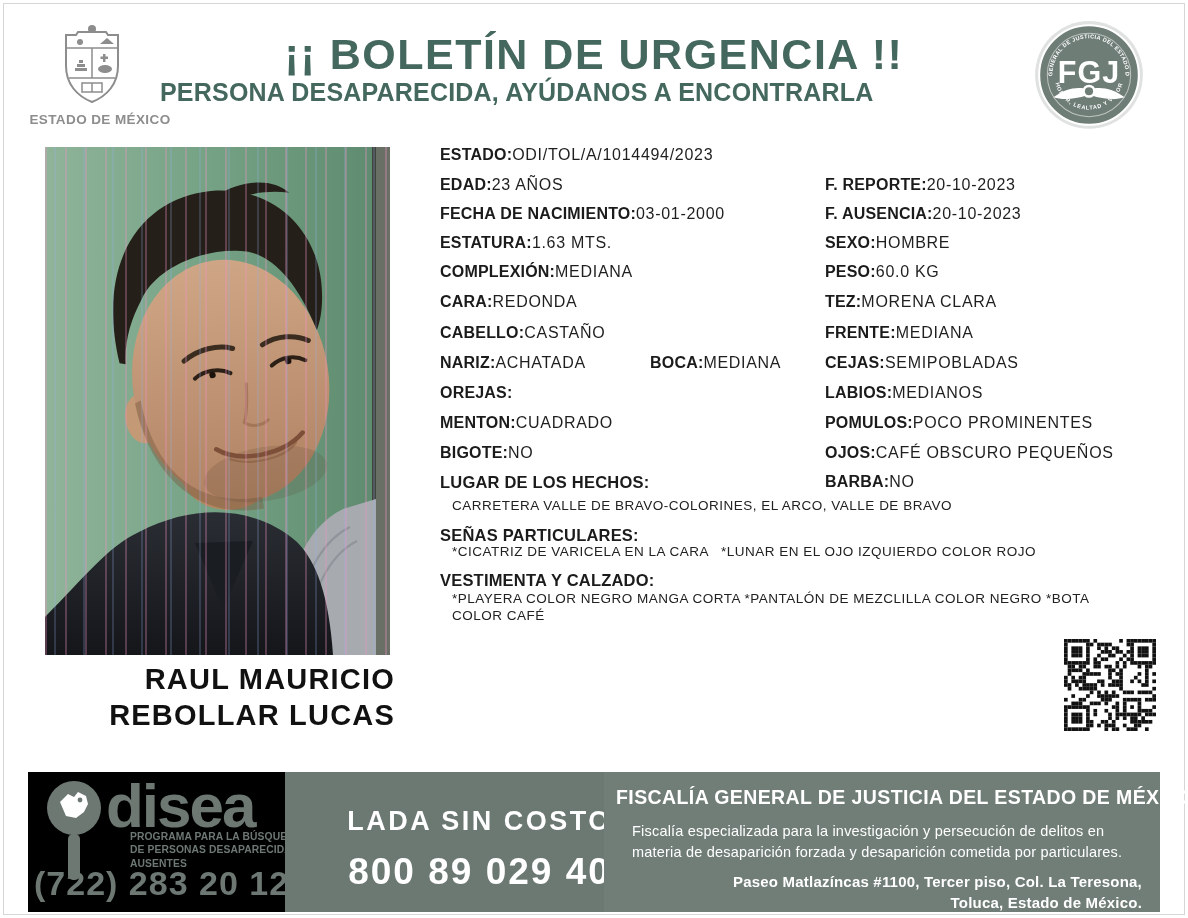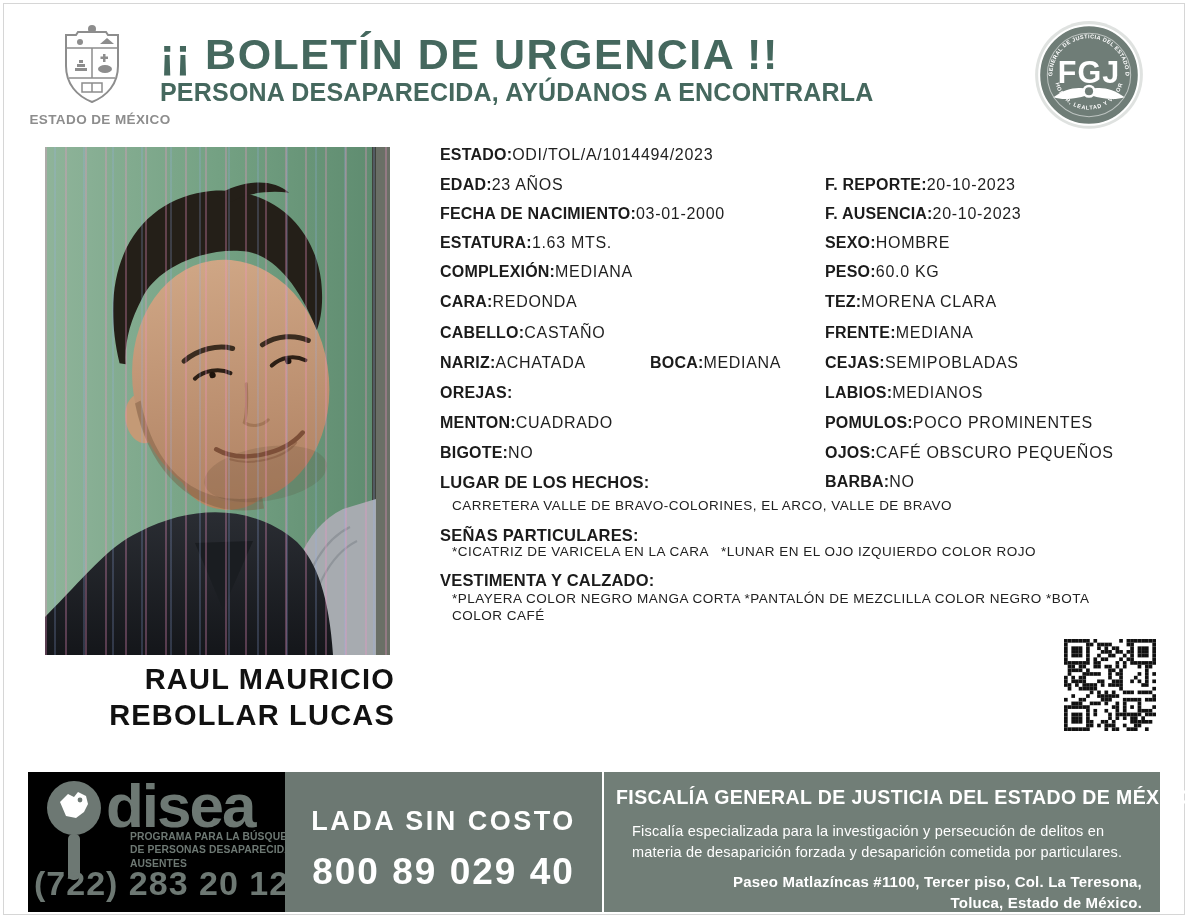--- a/index.html
+++ b/index.html
@@ -5,21 +5,21 @@
   html,body{margin:0;padding:0;background:#ffffff;}
   .sheet{position:relative;width:1188px;height:918px;background:#fff;overflow:hidden;
          font-family:"Liberation Sans",sans-serif;color:#1b1b1b;}
   .page-border{position:absolute;left:3px;top:3px;right:3px;bottom:3px;
                border:1px solid #d6d6d6;pointer-events:none;}
 
   
   .coa{position:absolute;left:52px;top:22px;width:80px;height:88px;}
   .coa-label{position:absolute;left:20px;top:112px;width:160px;text-align:center;
              font-size:13.5px;font-weight:bold;color:#8d8d8d;letter-spacing:.4px;}
-  .title{position:absolute;left:160px;right:160px;top:30px;text-align:left;
+  .title{position:absolute;left:160px;right:160px;top:30px;text-align:center;
          font-size:43px;font-weight:bold;color:#45685e;letter-spacing:1.5px;white-space:nowrap;}
   .subtitle{position:absolute;left:160px;right:160px;top:78px;text-align:left;
             font-size:25px;font-weight:bold;color:#45685e;letter-spacing:.2px;white-space:nowrap;}
   .fgj{position:absolute;left:1024px;top:16px;width:130px;height:122px;}
 
   
   .photo{position:absolute;left:45px;top:147px;width:345px;height:508px;overflow:hidden;}
   .photo::after{content:"";position:absolute;inset:0;
      background:
        repeating-linear-gradient(90deg, rgba(241,146,198,.30) 0 2px, transparent 2px 20px),
@@ -40,21 +40,21 @@
   .f-left{position:absolute;left:28px;top:772px;width:257px;height:140px;background:#000000;}
   .odisea-icon{position:absolute;left:12px;top:8px;width:70px;height:112px;}
   .odisea-word{position:absolute;left:78px;top:-2px;font-size:62px;font-weight:bold;
                color:#6d7873;letter-spacing:-2px;}
   .odisea-program{position:absolute;left:102px;top:58px;font-size:10.3px;font-weight:bold;
                   color:#6d7873;line-height:1.3;letter-spacing:.1px;white-space:nowrap;}
   .odisea-phone{position:absolute;left:6px;top:92px;font-size:34px;font-weight:bold;
                 color:#6d7873;letter-spacing:1px;white-space:nowrap;}
 
   .f-mid{position:absolute;left:285px;top:772px;width:317px;height:140px;background:#6c7872;
-         color:#fff;text-align:center;}
+         color:#fff;text-align:center;padding-left:36px;}
   .lada1{margin-top:34px;font-size:27px;font-weight:bold;letter-spacing:2.5px;}
   .lada2{margin-top:14px;font-size:37px;font-weight:bold;letter-spacing:2px;}
 
   .f-right{position:absolute;left:604px;top:772px;width:556px;height:140px;background:#717e77;
            color:#fff;}
   .fis-title{margin:14px 12px 0;text-align:center;font-size:19.5px;font-weight:bold;letter-spacing:.4px;white-space:nowrap;}
   .fis-desc{margin:12px 28px 0;text-align:left;font-size:14.5px;line-height:1.42;letter-spacing:.2px;}
   .fis-addr{margin:10px 18px 0;text-align:right;font-size:15px;font-weight:bold;line-height:1.38;letter-spacing:.2px;}
 </style>
 </head>

